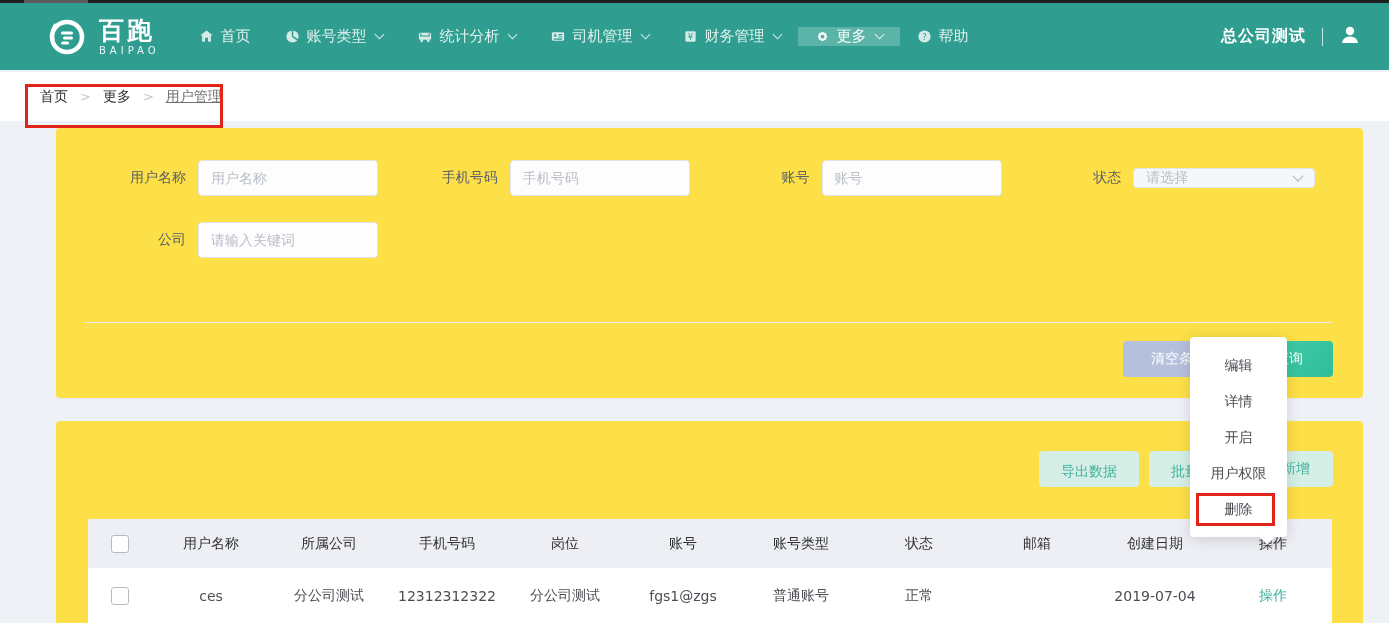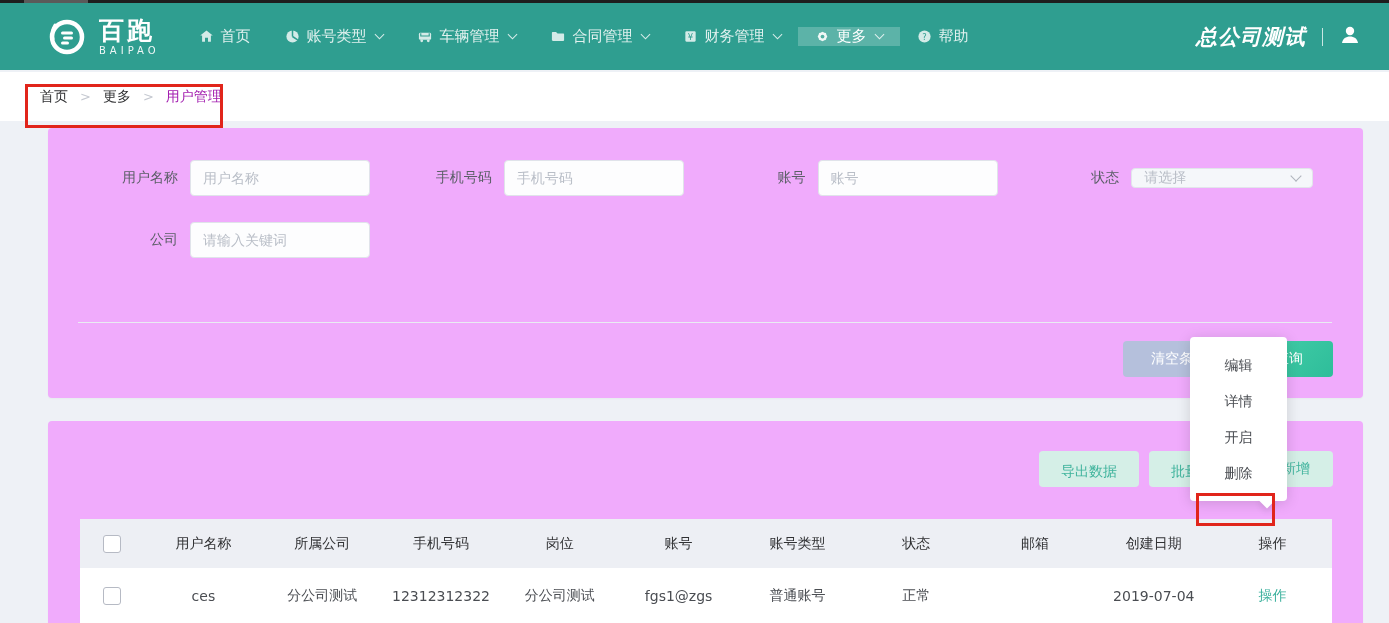--- a/index.html
+++ b/index.html
@@ -24,29 +24,29 @@
   .nav-menu { display:flex; align-items:stretch; margin-left:22px; }
   .nav-item {
     display:flex; align-items:center; gap:7px; padding:0 17px;
     color:rgba(255,255,255,.85); font-size:15px; cursor:pointer; white-space:nowrap;
   }
   .nav-item.active { background:rgba(255,255,255,.22); color:#fff; }
   .nav-item .nicon { display:flex; align-items:center; opacity:.9; }
   .chev { display:inline-block; width:7px; height:7px; border-right:1.6px solid rgba(255,255,255,.8);
     border-bottom:1.6px solid rgba(255,255,255,.8); transform:rotate(45deg); margin-top:-4px; margin-left:2px; }
   .nav-right { margin-left:auto; display:flex; align-items:center; margin-right:28px; color:#fff; }
-  .company-name { font-size:21px; font-weight:bold; letter-spacing:1px;font-style:italic; }
+  .company-name { font-size:16px; font-weight:bold; letter-spacing:1px; }
   .nav-divider { width:1px; height:18px; background:rgba(255,255,255,.75); margin:0 16px; }
   
   .crumb-bar { position:absolute; top:72px; left:0; right:0; height:49px; background:#fff; z-index:1; }
   .crumbs { display:flex; align-items:center; height:100%; padding-left:40px; gap:12px; font-size:14px; color:#303133; }
   .crumb-sep { color:#c4c8d0; font-size:13px; }
-  .crumb-last { color:#a21caf; }
-  
-  .panel { position:absolute; left:48px; right:26px; background:#f0abfc; border-radius:4px; box-shadow:0 1px 2px rgba(0,0,0,.03); }
+  .crumb-last { color:#737373;text-decoration:underline; }
+  
+  .panel { position:absolute; left:56px; right:26px; background:#fde047; border-radius:4px; box-shadow:0 1px 2px rgba(0,0,0,.03); }
   .panel-filters { top:128px; height:270px; }
   .panel-table { top:421px; height:240px; }
   
   .form-grid { display:grid; grid-template-columns:repeat(4,1fr); padding:32px 30px 0 30px; row-gap:26px; }
   .form-cell { display:flex; align-items:center; height:36px; }
   .form-label { width:100px; text-align:right; margin-right:12px; color:#5a5e66; font-size:14px; white-space:nowrap; }
   .tinput {
     width:180px; height:36px; border:1px solid #e0e3ea; border-radius:4px; background:#fdfdfe;
     padding:0 12px; font-size:14px; color:#4a4d52; font-family:inherit; outline:none;
   }
@@ -134,30 +134,32 @@
     </div>
     <div class="nav-item">
       <span class="nicon">
         <svg width="16" height="15" viewBox="0 0 16 16">
             <rect x="1.5" y="4" width="13" height="7.5" rx="1.5" fill="rgba(255,255,255,.88)"></rect>
             <path d="M3.5 4.5v3h9v-3" stroke="#2f9e90" stroke-width="1.2" fill="none"></path>
             <circle cx="4.5" cy="12.6" r="1.5" fill="rgba(255,255,255,.88)"></circle>
             <circle cx="11.5" cy="12.6" r="1.5" fill="rgba(255,255,255,.88)"></circle>
           </svg>
       </span>
-      <span>车辆管理</span>
+      <span>统计分析</span>
       <span class="chev"></span>
     </div>
     <div class="nav-item">
       <span class="nicon">
         <svg width="16" height="15" viewBox="0 0 16 16">
-            <path d="M1.5 4.2c0-.6.5-1 1-1h3.4l1.6 1.6h6c.6 0 1 .5 1 1v6c0 .6-.4 1-1 1h-11c-.5 0-1-.4-1-1z" fill="rgba(255,255,255,.88)"></path>
-          </svg>
-      </span>
-      <span>合同管理</span>
+            <rect x="1.5" y="3.5" width="13" height="9" rx="1.2" fill="rgba(255,255,255,.88)"></rect>
+            <circle cx="5" cy="7" r="1.4" fill="#2f9e90"></circle>
+            <path d="M8.5 6h4M8.5 8.5h4M3.5 10.8h9" stroke="#2f9e90" stroke-width="1.1"></path>
+          </svg>
+      </span>
+      <span>司机管理</span>
       <span class="chev"></span>
     </div>
     <div class="nav-item">
       <span class="nicon">
         <svg width="15" height="15" viewBox="0 0 16 16">
             <rect x="2.5" y="2.5" width="11" height="11" rx="1.2" fill="rgba(255,255,255,.88)"></rect>
             <text x="8" y="11.5" text-anchor="middle" font-size="9" fill="#2f9e90" font-family="DejaVu Sans,sans-serif">¥</text>
           </svg>
       </span>
       <span>财务管理</span>
@@ -277,18 +279,19 @@
       <div class="col">2019-07-04</div>
       <div class="col"><span class="op-link">操作</span></div>
     </div>
   </div>
 </div>
 
 <div class="action-menu">
   <div class="menu-item">编辑</div>
   <div class="menu-item">详情</div>
   <div class="menu-item">开启</div>
+  <div class="menu-item">用户权限</div>
   <div class="menu-item">删除</div>
   <div class="menu-arrow"></div>
 </div>
 
 <div class="anno anno-crumb"></div>
 <div class="anno anno-menu"></div>
 
 </body></html>

